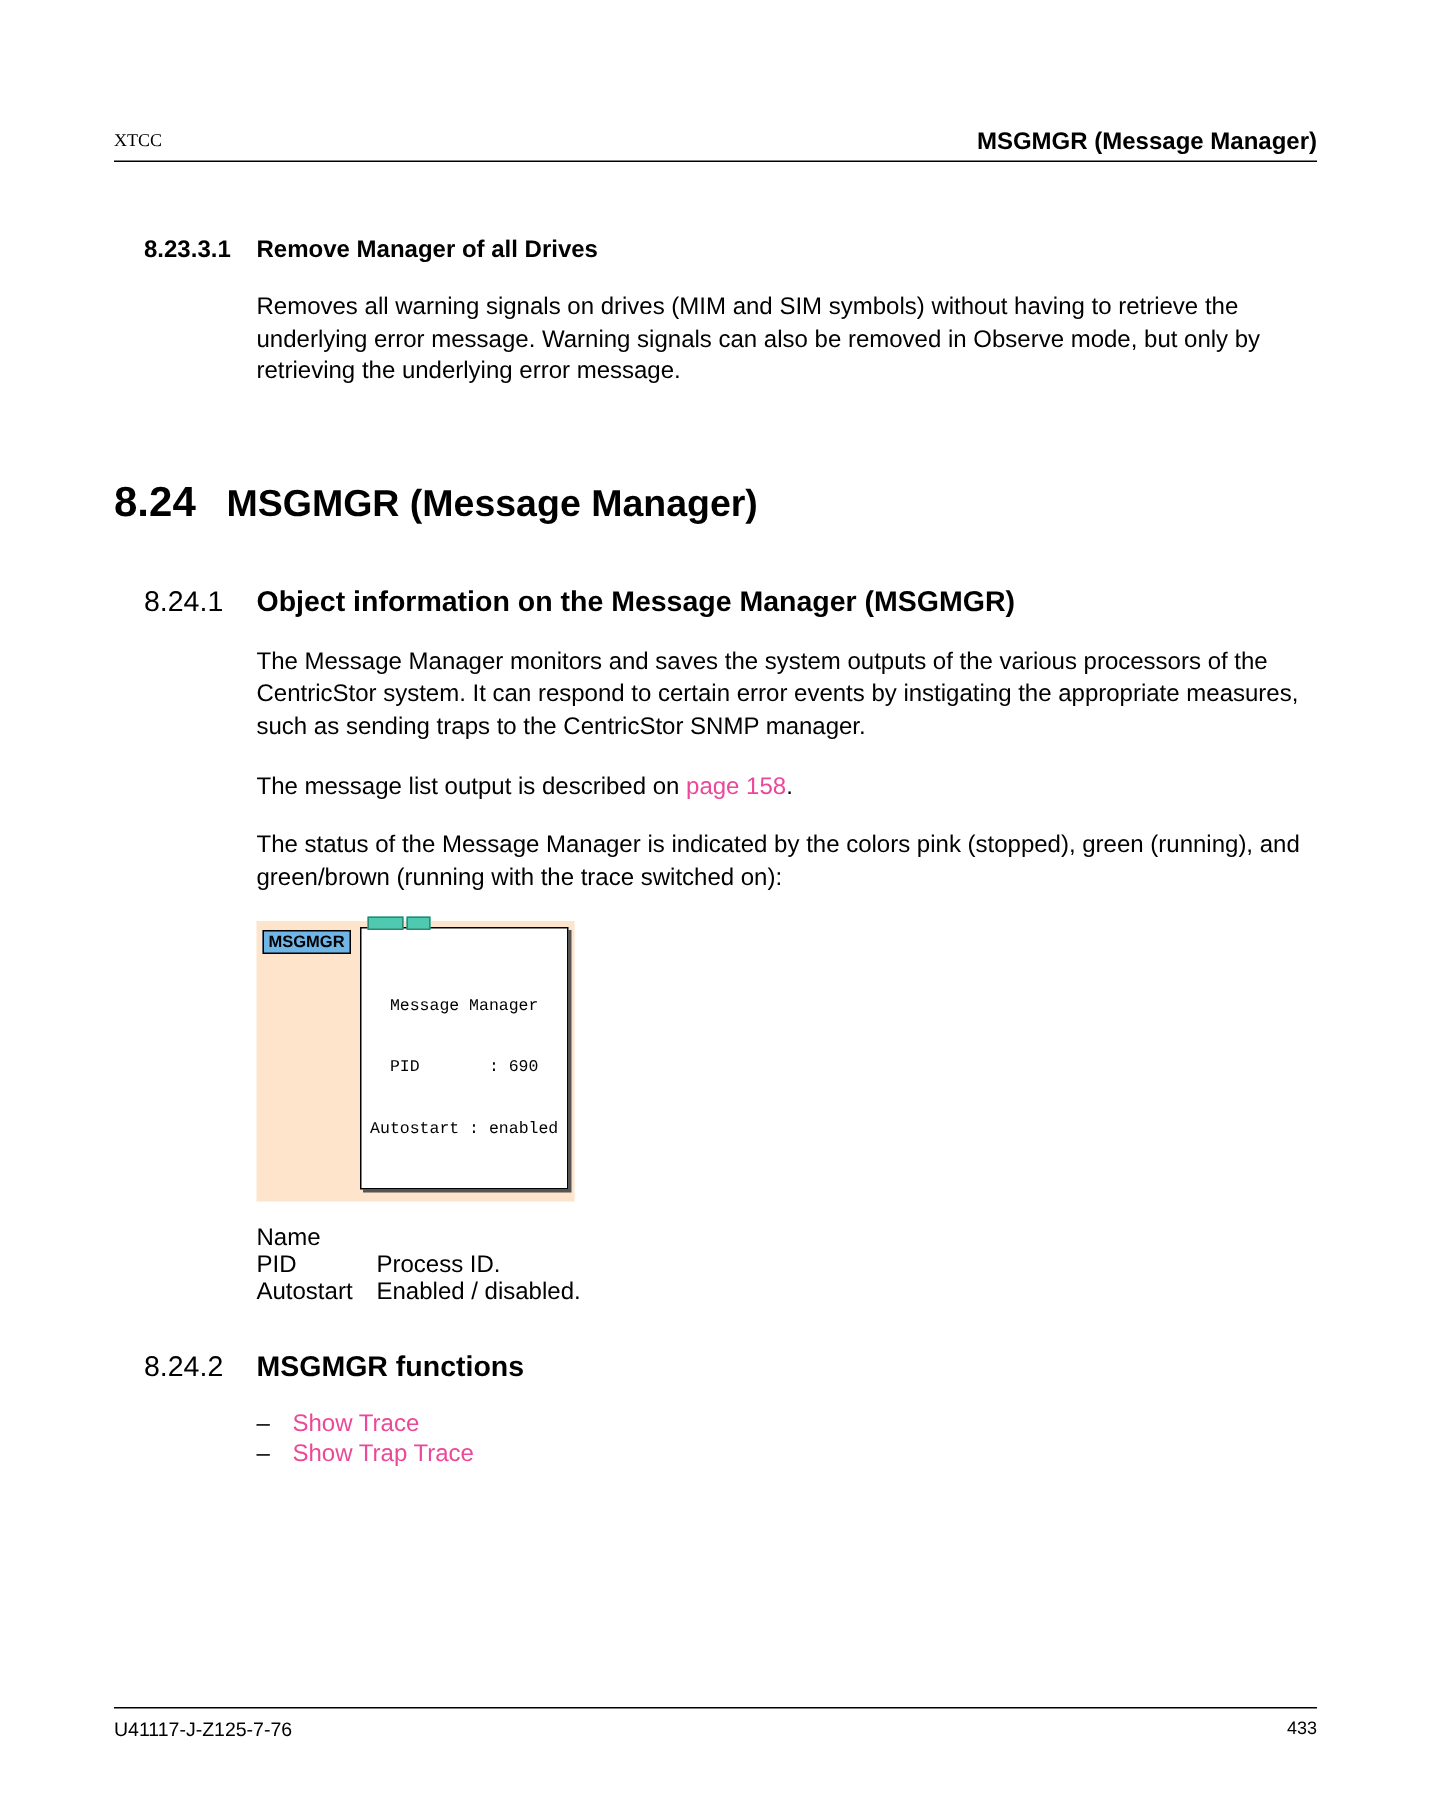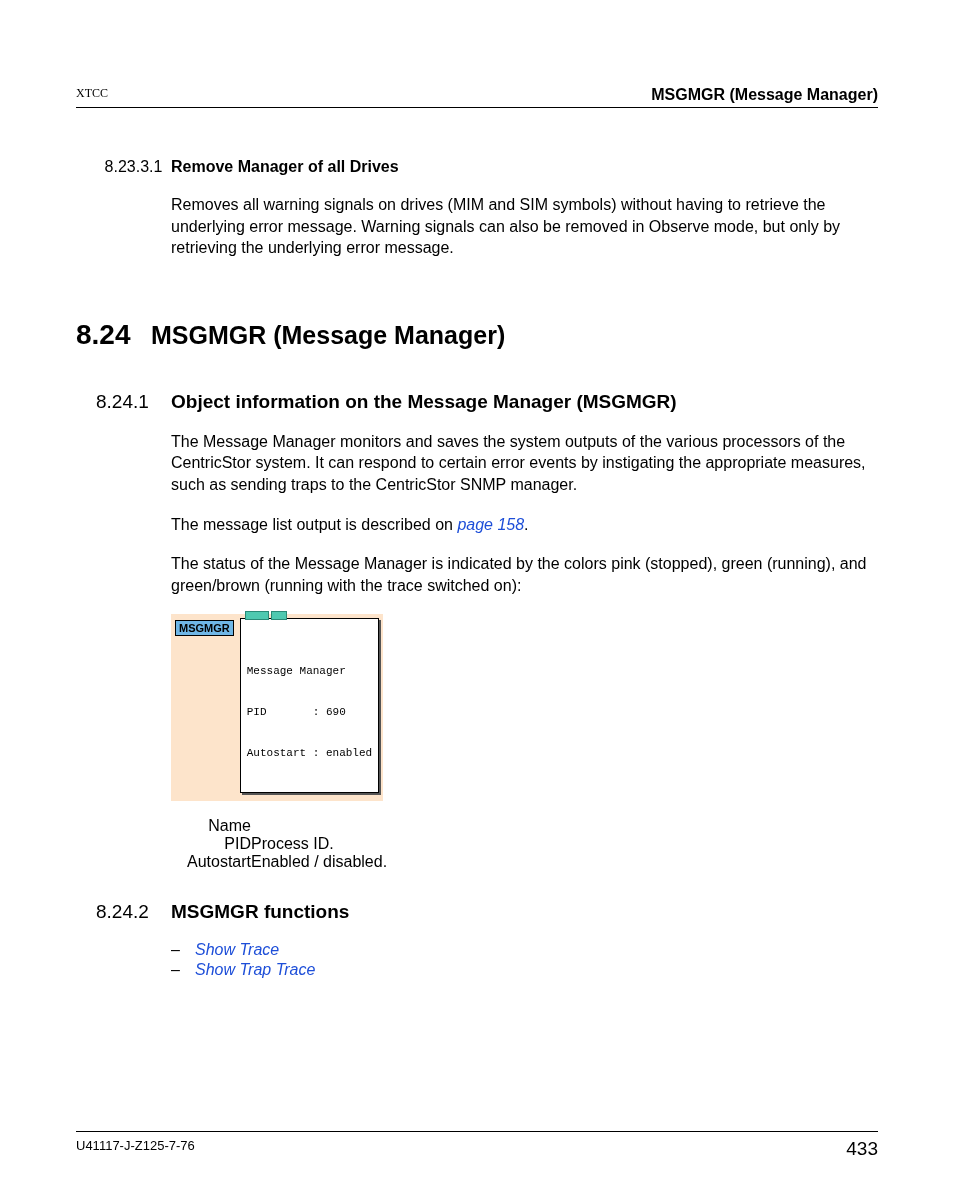--- a/index.html
+++ b/index.html
@@ -21,46 +21,47 @@
     display: flex;
     justify-content: space-between;
     border-bottom: 1.5px solid #000;
     padding-bottom: 3px;
     margin-bottom: 50px;
   }
   .header-left { font-size: 12px; font-family: Liberation Serif, serif; }
   .header-right { font-weight: bold; font-size: 16px; }
 
   .h4-row { margin-bottom: 18px; }
-  .h4-num { font-weight: normal; font-size: 16px; width: 75px; display: inline-block; margin-left: 20px; text-align: center;}
+  .h4-num { font-weight: bold; font-size: 16px; width: 75px; display: inline-block; margin-left: 20px;}
   .h4-title { font-weight: bold; font-size: 16px; }
 
   .body-indent { margin-left: 95px; line-height: 1.35; margin-bottom: 18px; }
 
   .h2-row { margin-top: 60px; margin-bottom: 40px; }
   .h2-num { font-weight: bold; font-size: 28px; width: 75px; display: inline-block; }
   .h2-title { font-weight: bold; font-size: 25px; }
 
   .h3-row { margin-top: 30px; margin-bottom: 18px; }
   .h3-num { font-weight: normal; font-size: 19px; width: 75px; display: inline-block; margin-left: 20px;}
   .h3-title { font-weight: bold; font-size: 19px; }
 
-  .link { color: #1d4ed8; font-style: italic; }
+  .link { color: #ec4899; }
 
   .figure-wrap {
     margin-left: 95px;
     margin-bottom: 16px;
     display: inline-block;
     background: #fde4cb;
     padding: 4px 4px 8px 4px;
   }
   .msgmgr-box {
     display: inline-flex;
     align-items: flex-start;
     gap: 6px;
+    text-align: center;
   }
   .msgmgr-label {
     background: #6fb6e6;
     border: 1px solid #000;
     font-size: 11px;
     font-weight: bold;
     padding: 1px 3px;
     margin-top: 2px;
     font-family: Arial, sans-serif;
   }
@@ -84,41 +85,41 @@
   }
   .chip {
     width: 22px;
     height: 7px;
     background: #4fc9b0;
     border:1px solid #2a8a77;
   }
   .chip.sm { width: 14px; }
 
   .defs { margin-left: 95px; margin-bottom: 20px; }
-  .def-row { display: flex; text-align: right; }
+  .def-row { display: flex; }
   .def-term { width: 80px; }
   .def-desc {}
 
   .bullets { margin-left: 95px; }
   .bullet-row { display: flex; align-items: flex-start; margin-bottom: 2px; }
   .bullet-dash { width: 24px; }
   .bullet-text {}
 
   .footer {
     position: absolute;
     left: 76px;
     right: 76px;
     bottom: 44px;
     border-top: 1px solid #000;
     padding-top: 6px;
     display: flex;
     justify-content: space-between;
     font-size: 13px;
   }
-  .footer-right { font-size: 19px; }
+  .footer-right { font-size: 12px; }
 </style>
 </head>
 <body>
 
 <div class="page">
 
   <div class="header-row">
     <span class="header-left">XTCC</span>
     <span class="header-right">MSGMGR (Message Manager)</span>
   </div>

